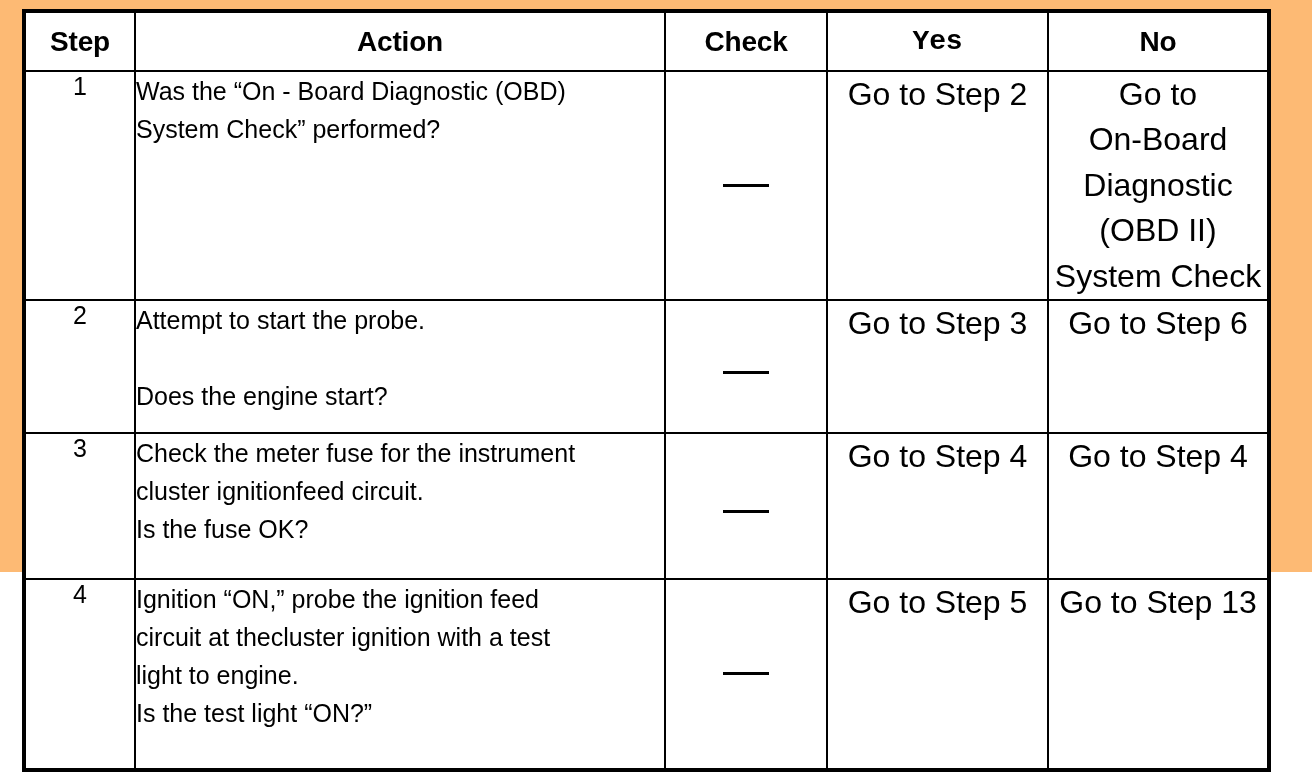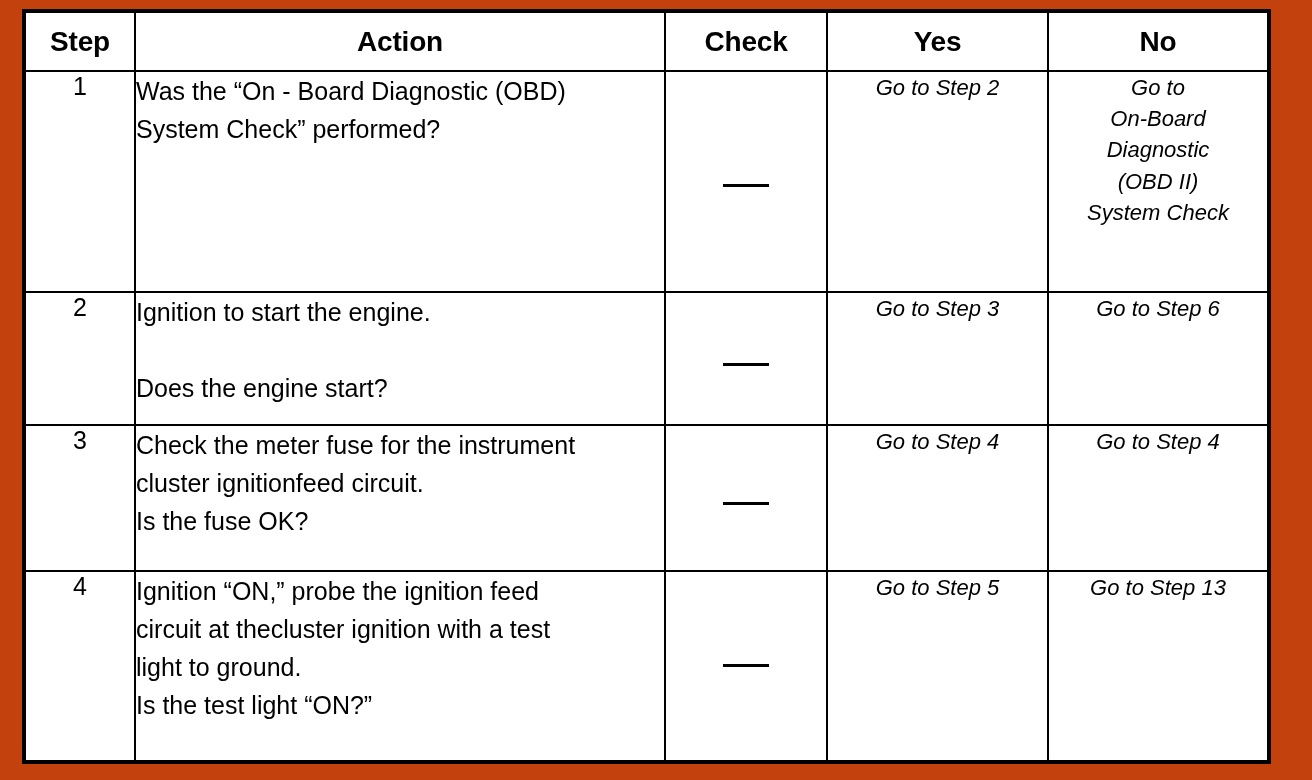--- a/index.html
+++ b/index.html
@@ -13,22 +13,22 @@
     height: 780px;
     overflow: hidden;
     font-family: "Liberation Sans", sans-serif;
     color: #000000;
     -webkit-font-smoothing: none;
   }
 
   .page {
     position: relative;
     width: 1312px;
-    height: 780px;
-    background: #c2410c;
+    height: 572px;
+    background: #fdba74;
   }
 
   
   .diag-table {
     position: absolute;
     left: 22px;
     top: 9px;
     width: 1245px;
     border-collapse: collapse;
     table-layout: fixed;
@@ -73,21 +73,21 @@
     height: 57px;
     text-align: center;
     vertical-align: middle;
     font-weight: bold;
     font-size: 28px;
     letter-spacing: -0.2px;
   }
   .hdr-step   { font-size: 27px; }
   .hdr-action { font-size: 28px; }
   .hdr-values { font-size: 27px; }
-  .hdr-yes    { font-size: 28px; }
+  .hdr-yes    { font-size: 28px; font-family: Liberation Mono, monospace; }
   .hdr-no     { font-size: 28px; }
 
   
   .cell-step {
     text-align: center;
     vertical-align: middle;
     font-size: 25px;
     font-weight: normal;
   }
 
@@ -108,23 +108,22 @@
   .dash {
     display: inline-block;
     width: 46px;
     height: 3px;
     background: #000000;
     vertical-align: middle;
   }
 
   .cell-yes, .cell-no {
     text-align: center;
-    font-size: 22px;
+    font-size: 32px;
     line-height: 1.42;
-    font-style: italic;
   }
 
   
   .va-bottom { vertical-align: bottom; padding-bottom: 30px; }
   .va-top-pad { vertical-align: top; padding-top: 14px; text-align: center; }
 
   .multi-line .ln { display: block; }
 
   
   .r1 td { height: 219px; }
@@ -186,21 +185,21 @@
           <span class="ln">On-Board</span>
           <span class="ln">Diagnostic</span>
           <span class="ln">(OBD II)</span>
           <span class="ln">System Check</span>
         </td>
       </tr>
 
       <tr class="r2">
         <td class="cell-step">2</td>
         <td class="cell-action">
-          <span class="ln">Ignition to start the engine.</span>
+          <span class="ln">Attempt to start the probe.</span>
           <span class="blank-ln"></span>
           <span class="ln">Does the engine start?</span>
         </td>
         <td class="cell-values vtop">
           <span class="dash-wrap dash-r2">
             <span class="dash"></span>
           </span>
         </td>
         <td class="cell-yes va-bottom">
           <span class="ln">Go to Step 3</span>
@@ -228,21 +227,21 @@
         <td class="cell-no va-bottom">
           <span class="ln">Go to Step 4</span>
         </td>
       </tr>
 
       <tr class="r4">
         <td class="cell-step">4</td>
         <td class="cell-action">
           <span class="ln">Ignition “ON,” probe the ignition feed</span>
           <span class="ln">circuit at thecluster ignition with a test</span>
-          <span class="ln">light to ground.</span>
+          <span class="ln">light to engine.</span>
           <span class="ln">Is the test light “ON?”</span>
         </td>
         <td class="cell-values vtop">
           <span class="dash-wrap dash-r4">
             <span class="dash"></span>
           </span>
         </td>
         <td class="cell-yes va-bottom">
           <span class="ln">Go to Step 5</span>
         </td>

